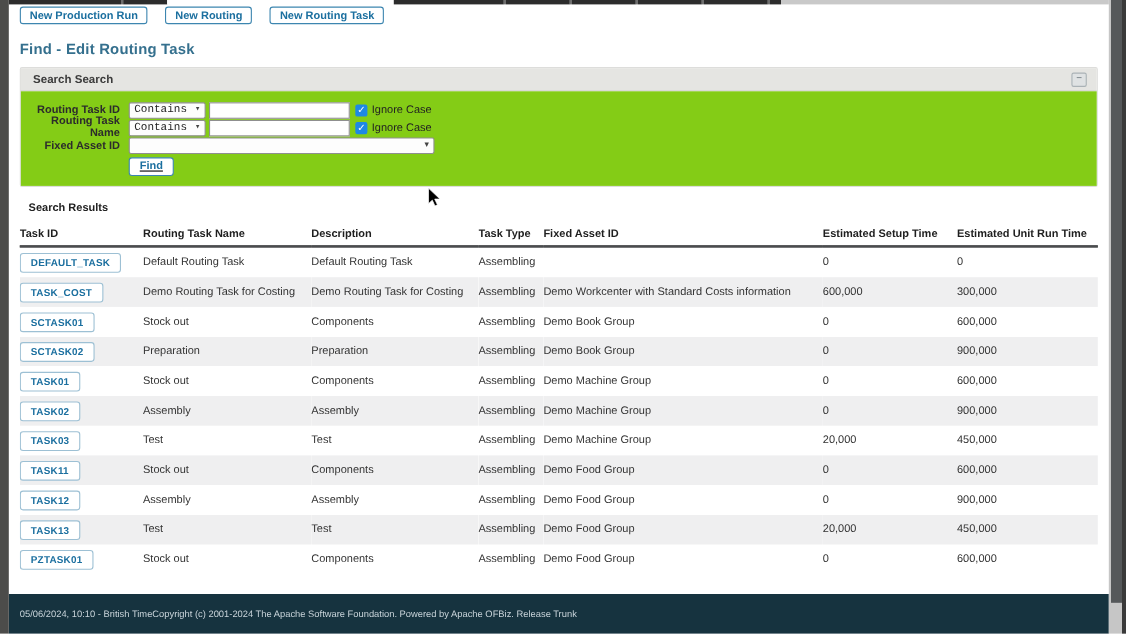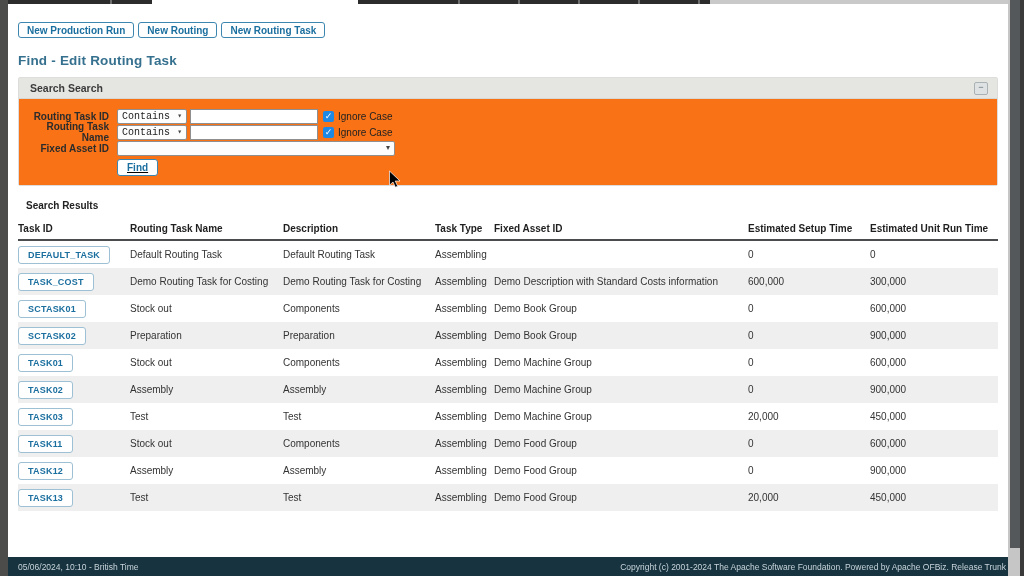--- a/index.html
+++ b/index.html
@@ -19,21 +19,21 @@
 
   
   .top-strip{display:flex;height:4px;width:100%;}
   .top-strip .seg{height:4px;}
   .s-dark{background:#2c2c2c;}
   .s-sep{background:#6e6e6e;width:2px;}
   .s-white{background:#ffffff;}
   .s-gray{background:#c9c9c9;flex:1;}
 
   
-  .toolbar{margin:18px 0 0 10px;display:flex;gap:4px;}
+  .toolbar{margin:2px 0 0 10px;display:flex;gap:16px;}
   .btn{
     display:inline-flex;align-items:center;justify-content:center;
     background:#fff;border:1.5px solid #3d86b0;border-radius:3px;
     color:var(--accent-blue,#1b6f9f);font-weight:bold;font-size:10px;
     padding:2px 8px;height:16px;box-sizing:border-box;cursor:pointer;white-space:nowrap;
   }
 
   .page-title{
     margin:15px 0 9px 10px;font-size:13.5px;font-weight:bold;
     color:var(--heading-blue,#35708e);letter-spacing:0.2px;
@@ -43,21 +43,21 @@
   .panel{margin:0 10px;border:1px solid #dddddb;border-radius:2px;}
   .panel-header{
     height:20px;background:var(--panel-header-bg,#e5e5e2);border-bottom:1px solid #d6d6d3;
     display:flex;align-items:center;justify-content:space-between;padding:0 9px 0 11px;
   }
   .panel-header .ph-title{font-size:10.5px;font-weight:bold;color:#3b3b3b;}
   .collapse-box{
     width:12px;height:11px;background:#dfe2e3;border:1px solid #aab2b6;border-radius:2px;
     font-size:9px;line-height:9px;color:#5d6a70;text-align:center;cursor:pointer;
   }
-  .panel-body{padding:9px 0 10px 0;background:#f97316;}
+  .panel-body{padding:9px 0 10px 0;background:#84cc16;}
   .form-row{display:flex;align-items:center;height:16px;margin-bottom:0;}
   .form-label{width:90px;text-align:right;font-size:10px;font-weight:bold;color:#2c2c2c;flex:none;}
   .form-ctl{margin-left:8px;display:flex;align-items:center;}
   .fake-select{
     box-sizing:border-box;height:15px;border:1px solid #8f8f8f;border-radius:2px;background:#fdfdfd;
     display:flex;align-items:center;justify-content:space-between;
     font-size:10px;color:#222;padding:0 4px;cursor:pointer;
   }
   .sel-op{width:70px;font-family:Liberation Mono, monospace;}
   .sel-asset{width:278px;}
@@ -91,23 +91,23 @@
   .task-id-btn{
     display:inline-block;background:#fff;border:1px solid #9dc0d4;border-radius:3px;
     color:var(--accent-blue,#1b6f9f);font-weight:bold;font-size:9px;font-family:"Liberation Sans",sans-serif;
     padding:3px 9px;cursor:pointer;letter-spacing:0.2px;white-space:nowrap;
   }
   .col-taskid{width:112px;} .col-name{width:153px;} .col-desc{width:152px;}
   .col-type{width:59px;} .col-asset{width:254px;} .col-setup{width:122px;} .col-run{width:128px;}
 
   
   .footer{
-    position:absolute;left:8px;right:16px;bottom:0;height:19px;
+    position:absolute;left:8px;right:16px;bottom:0;height:36px;
     background:var(--footer-bg,#16333f);color:var(--footer-text,#c9d4da);
-    display:flex;align-items:center;justify-content:space-between;
+    display:flex;align-items:center;justify-content:flex-start;
     padding:0 2px 0 10px;font-size:8.5px;z-index:4;white-space:nowrap;
   }
 
   .cursor{position:absolute;left:388px;top:170px;z-index:9;pointer-events:none;}
 </style>
 </head>
 <body>
 
 <div class="left-edge"></div>
 
@@ -221,21 +221,21 @@
           <td>Assembling</td>
           <td></td>
           <td>0</td>
           <td>0</td>
         </tr>
         <tr class="alt">
           <td><button class="task-id-btn">TASK_COST</button></td>
           <td>Demo Routing Task for Costing</td>
           <td>Demo Routing Task for Costing</td>
           <td>Assembling</td>
-          <td>Demo Description with Standard Costs information</td>
+          <td>Demo Workcenter with Standard Costs information</td>
           <td>600,000</td>
           <td>300,000</td>
         </tr>
         <tr>
           <td><button class="task-id-btn">SCTASK01</button></td>
           <td>Stock out</td>
           <td>Components</td>
           <td>Assembling</td>
           <td>Demo Book Group</td>
           <td>0</td>
@@ -296,20 +296,29 @@
           <td>900,000</td>
         </tr>
         <tr class="alt">
           <td><button class="task-id-btn">TASK13</button></td>
           <td>Test</td>
           <td>Test</td>
           <td>Assembling</td>
           <td>Demo Food Group</td>
           <td>20,000</td>
           <td>450,000</td>
+        </tr>
+        <tr>
+          <td><button class="task-id-btn">PZTASK01</button></td>
+          <td>Stock out</td>
+          <td>Components</td>
+          <td>Assembling</td>
+          <td>Demo Food Group</td>
+          <td>0</td>
+          <td>600,000</td>
         </tr>
       </tbody>
   </table>
 
 </div>
 
 <div class="footer">
   <span>05/06/2024, 10:10 - British Time</span>
   <span>Copyright (c) 2001-2024 The Apache Software Foundation. Powered by Apache OFBiz. Release Trunk</span>
 </div>

